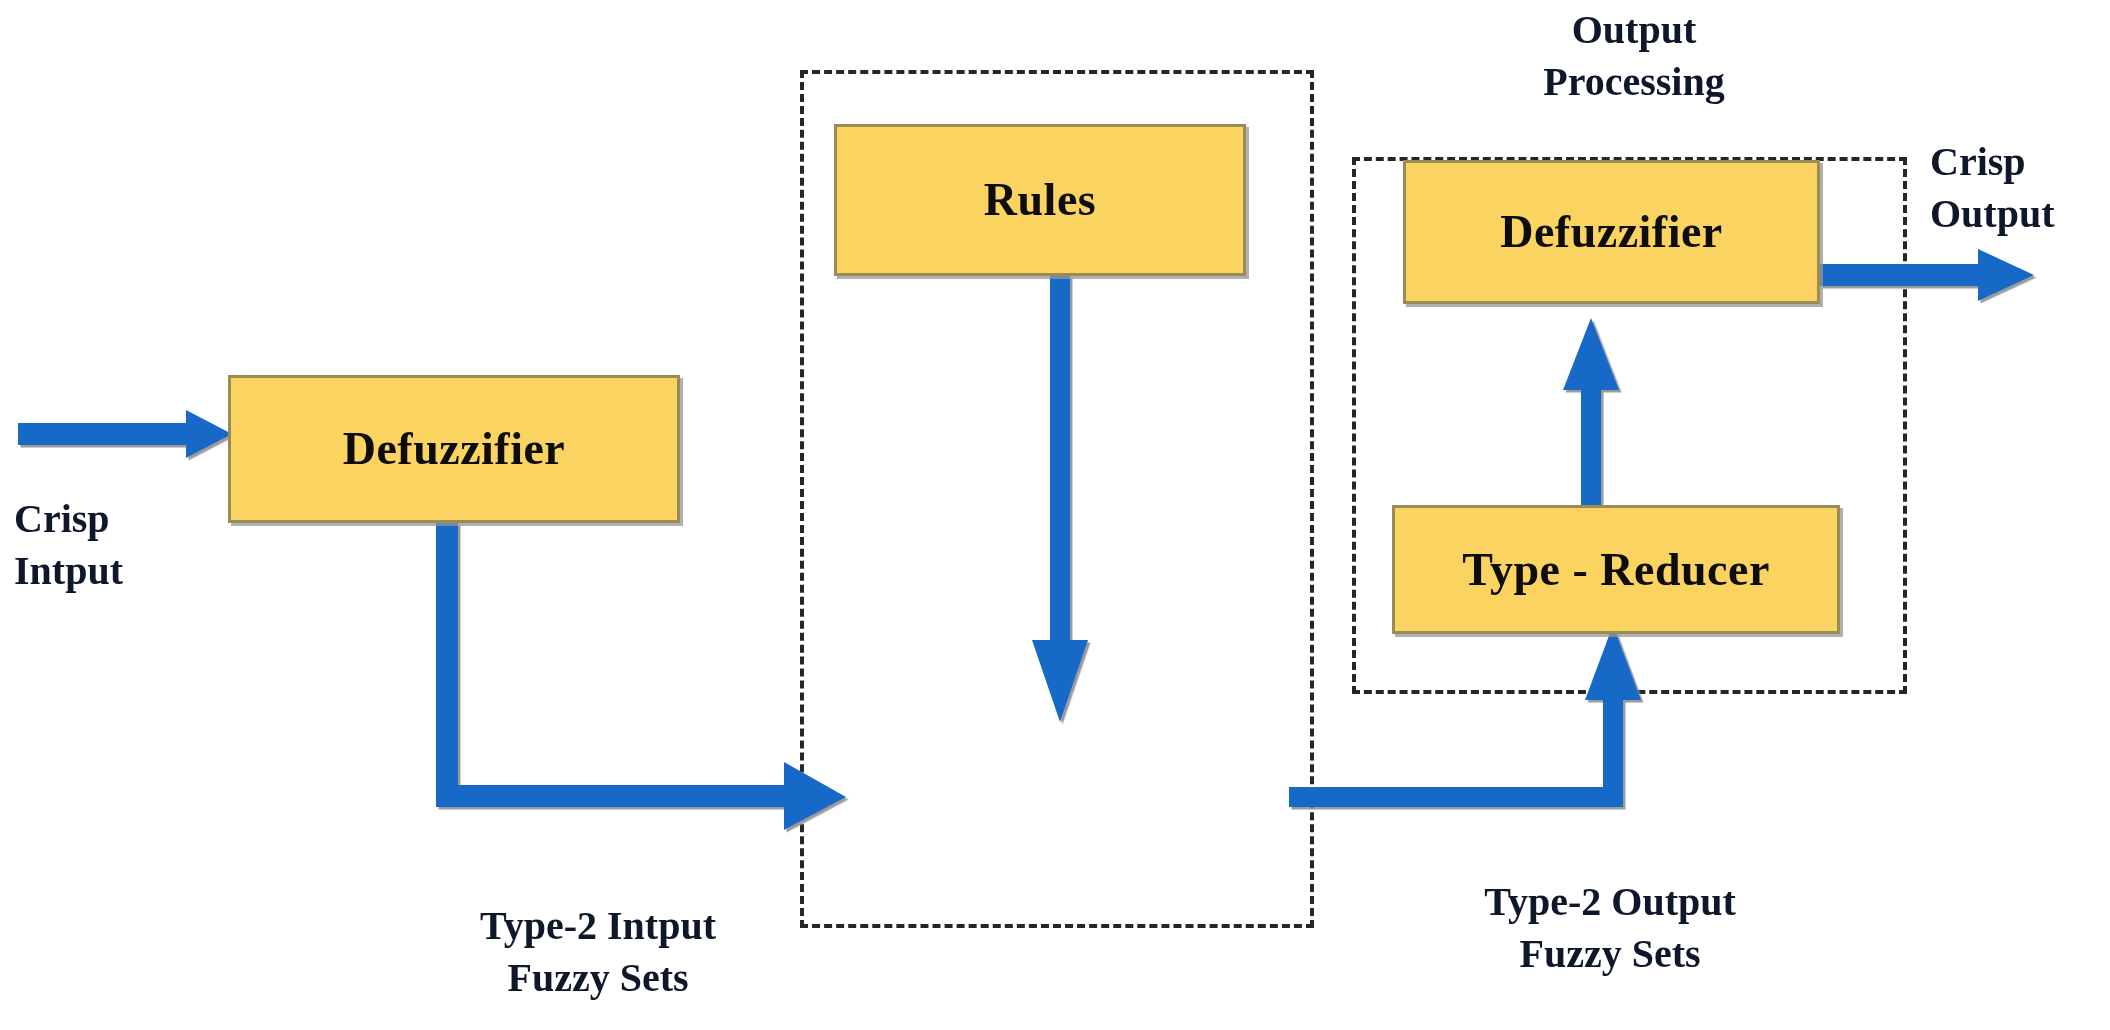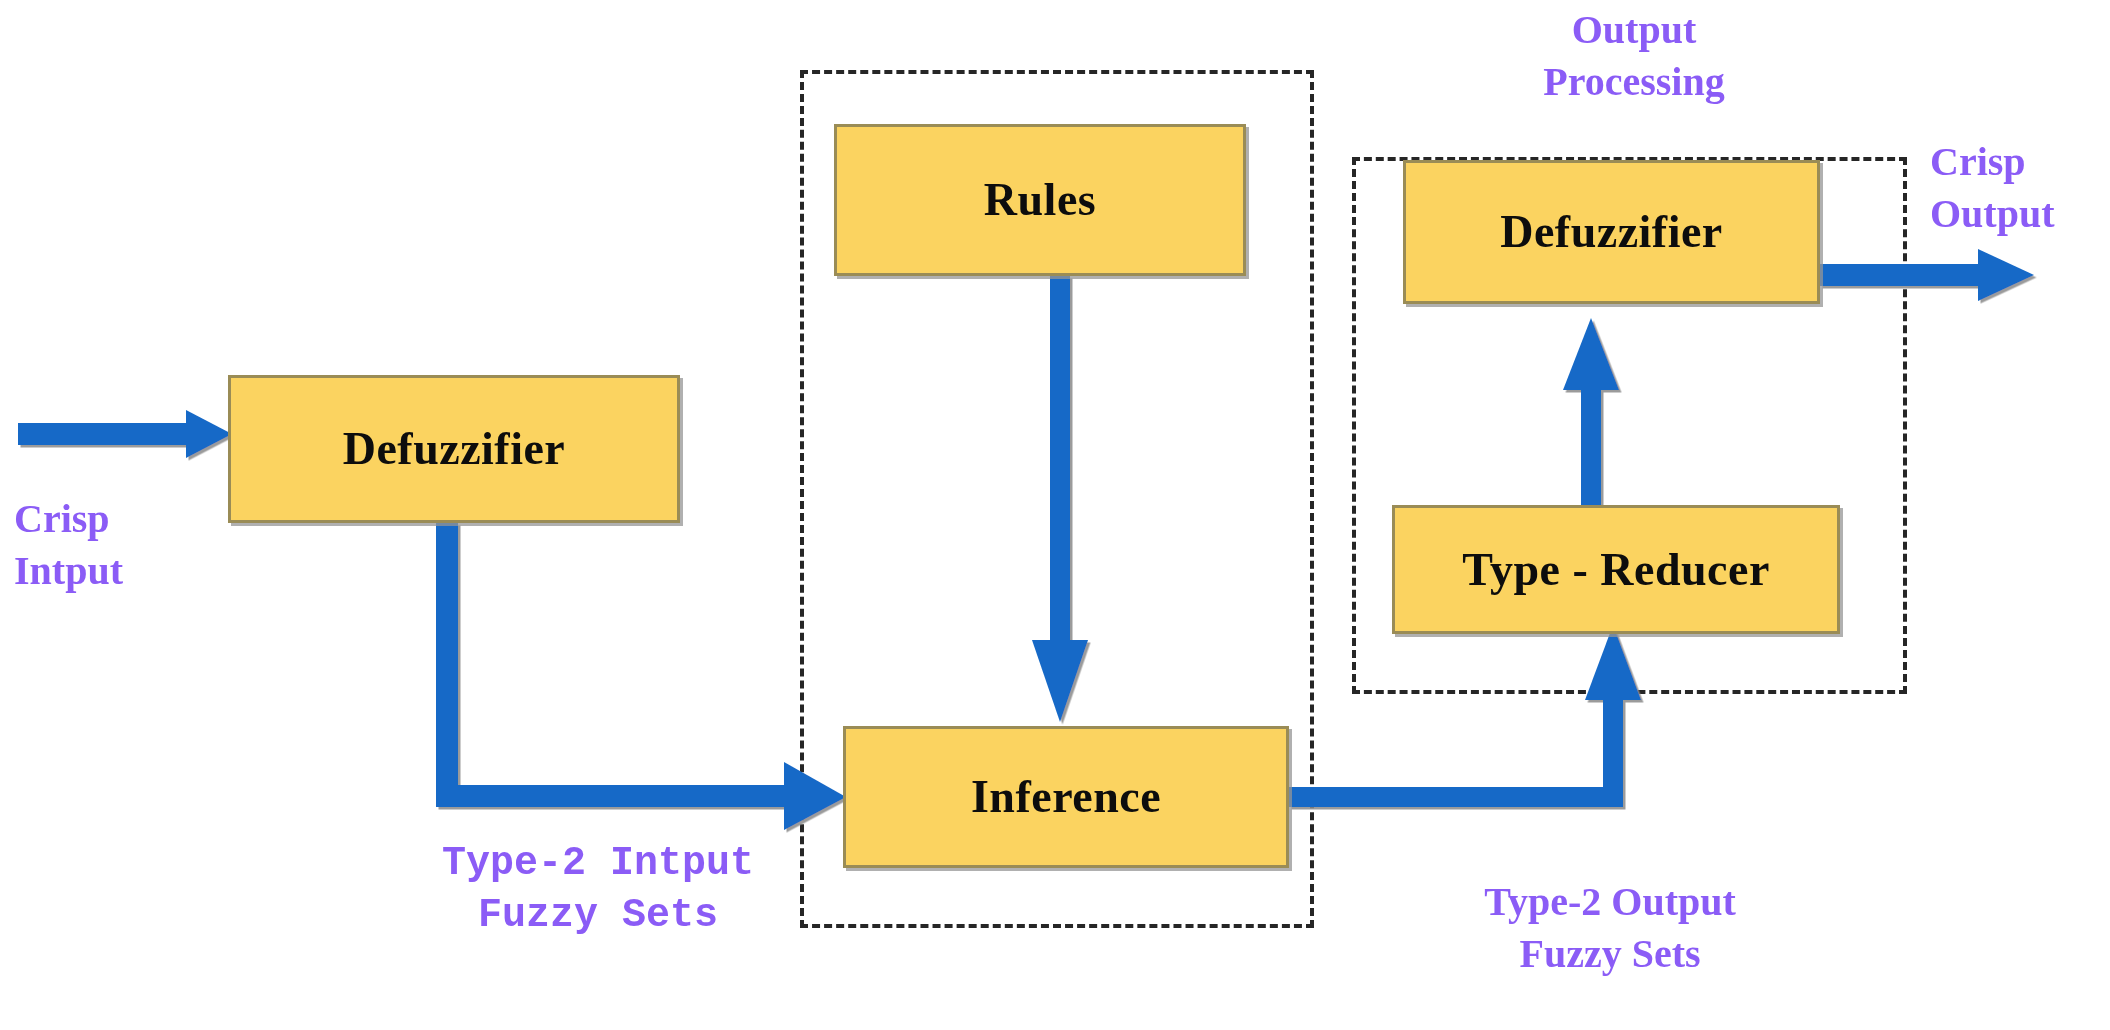--- a/index.html
+++ b/index.html
@@ -43,21 +43,21 @@
     border: 4px dashed #262626;
     box-sizing: border-box;
     background: transparent;
   }
   
   .caption {
     position: absolute;
     font-family: "Liberation Serif", "DejaVu Serif", serif;
     font-weight: bold;
     font-size: 40px;
-    color: #8b5cf6;
+    color: #0f172a;
     line-height: 1.30;
     white-space: pre-line;
     text-align: center;
   }
   .caption.left-align { text-align: left; margin-top: 36px; }
   
   #wires {
     position: absolute;
     left: 0;
     top: 0;
@@ -116,36 +116,33 @@
   </svg>
 
   <div class="node" style="left:228px; top:375px; width:452px; height:148px;">
     <span class="node-label">Defuzzifier</span>
   </div>
 
   <div class="node" style="left:834px; top:124px; width:412px; height:152px;">
     <span class="node-label">Rules</span>
   </div>
 
-  <div class="node" style="left:843px; top:726px; width:446px; height:142px;">
-    <span class="node-label">Inference</span>
-  </div>
 
   <div class="node" style="left:1403px; top:160px; width:417px; height:144px;">
     <span class="node-label">Defuzzifier</span>
   </div>
 
   <div class="node" style="left:1392px; top:505px; width:448px; height:129px;">
     <span class="node-label">Type - Reducer</span>
   </div>
 
   <div class="caption left-align" style="left:14px; top:457px; width:230px;">Crisp
 Intput</div>
 
-  <div class="caption" style="left:418px; top:838px; width:360px;font-family:Liberation Mono, monospace;">Type-2 Intput
+  <div class="caption" style="left:418px; top:900px; width:360px;">Type-2 Intput
 Fuzzy Sets</div>
 
   <div class="caption" style="left:1434px; top:4px; width:400px;">Output
 Processing</div>
 
   <div class="caption left-align" style="left:1930px; top:100px; width:180px;">Crisp
 Output</div>
 
   <div class="caption" style="left:1420px; top:876px; width:380px;">Type-2 Output
 Fuzzy Sets</div>

